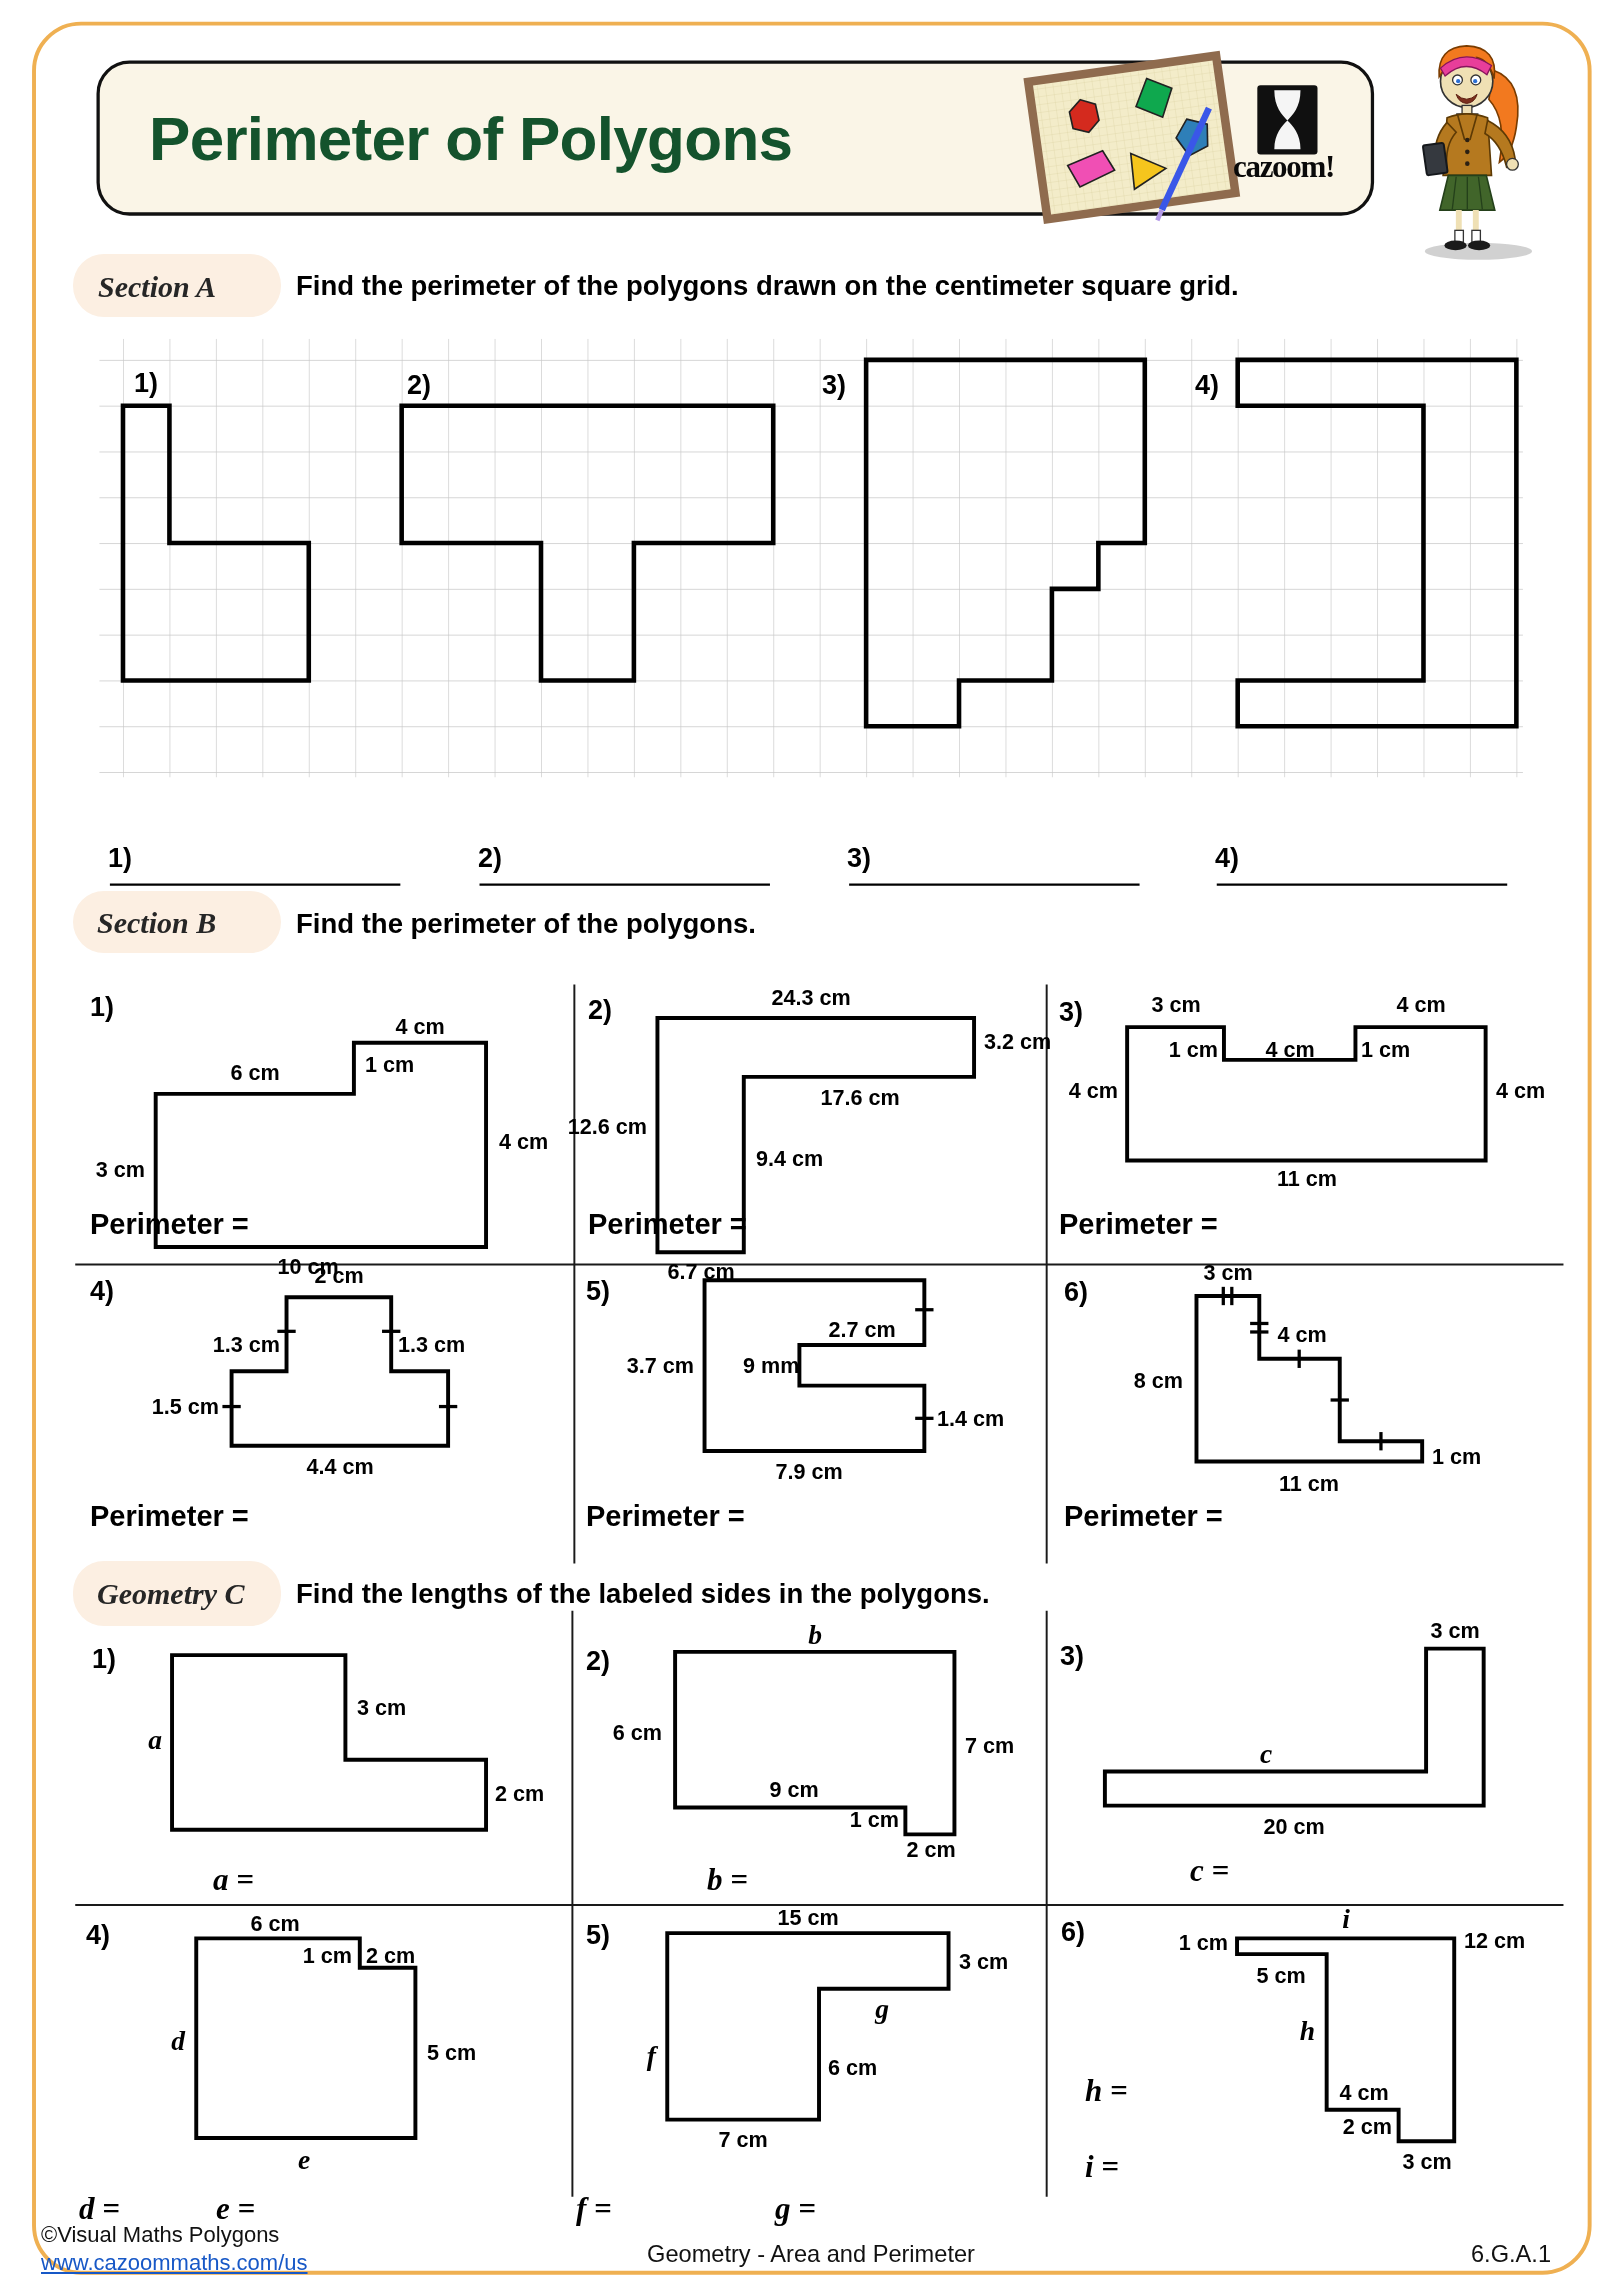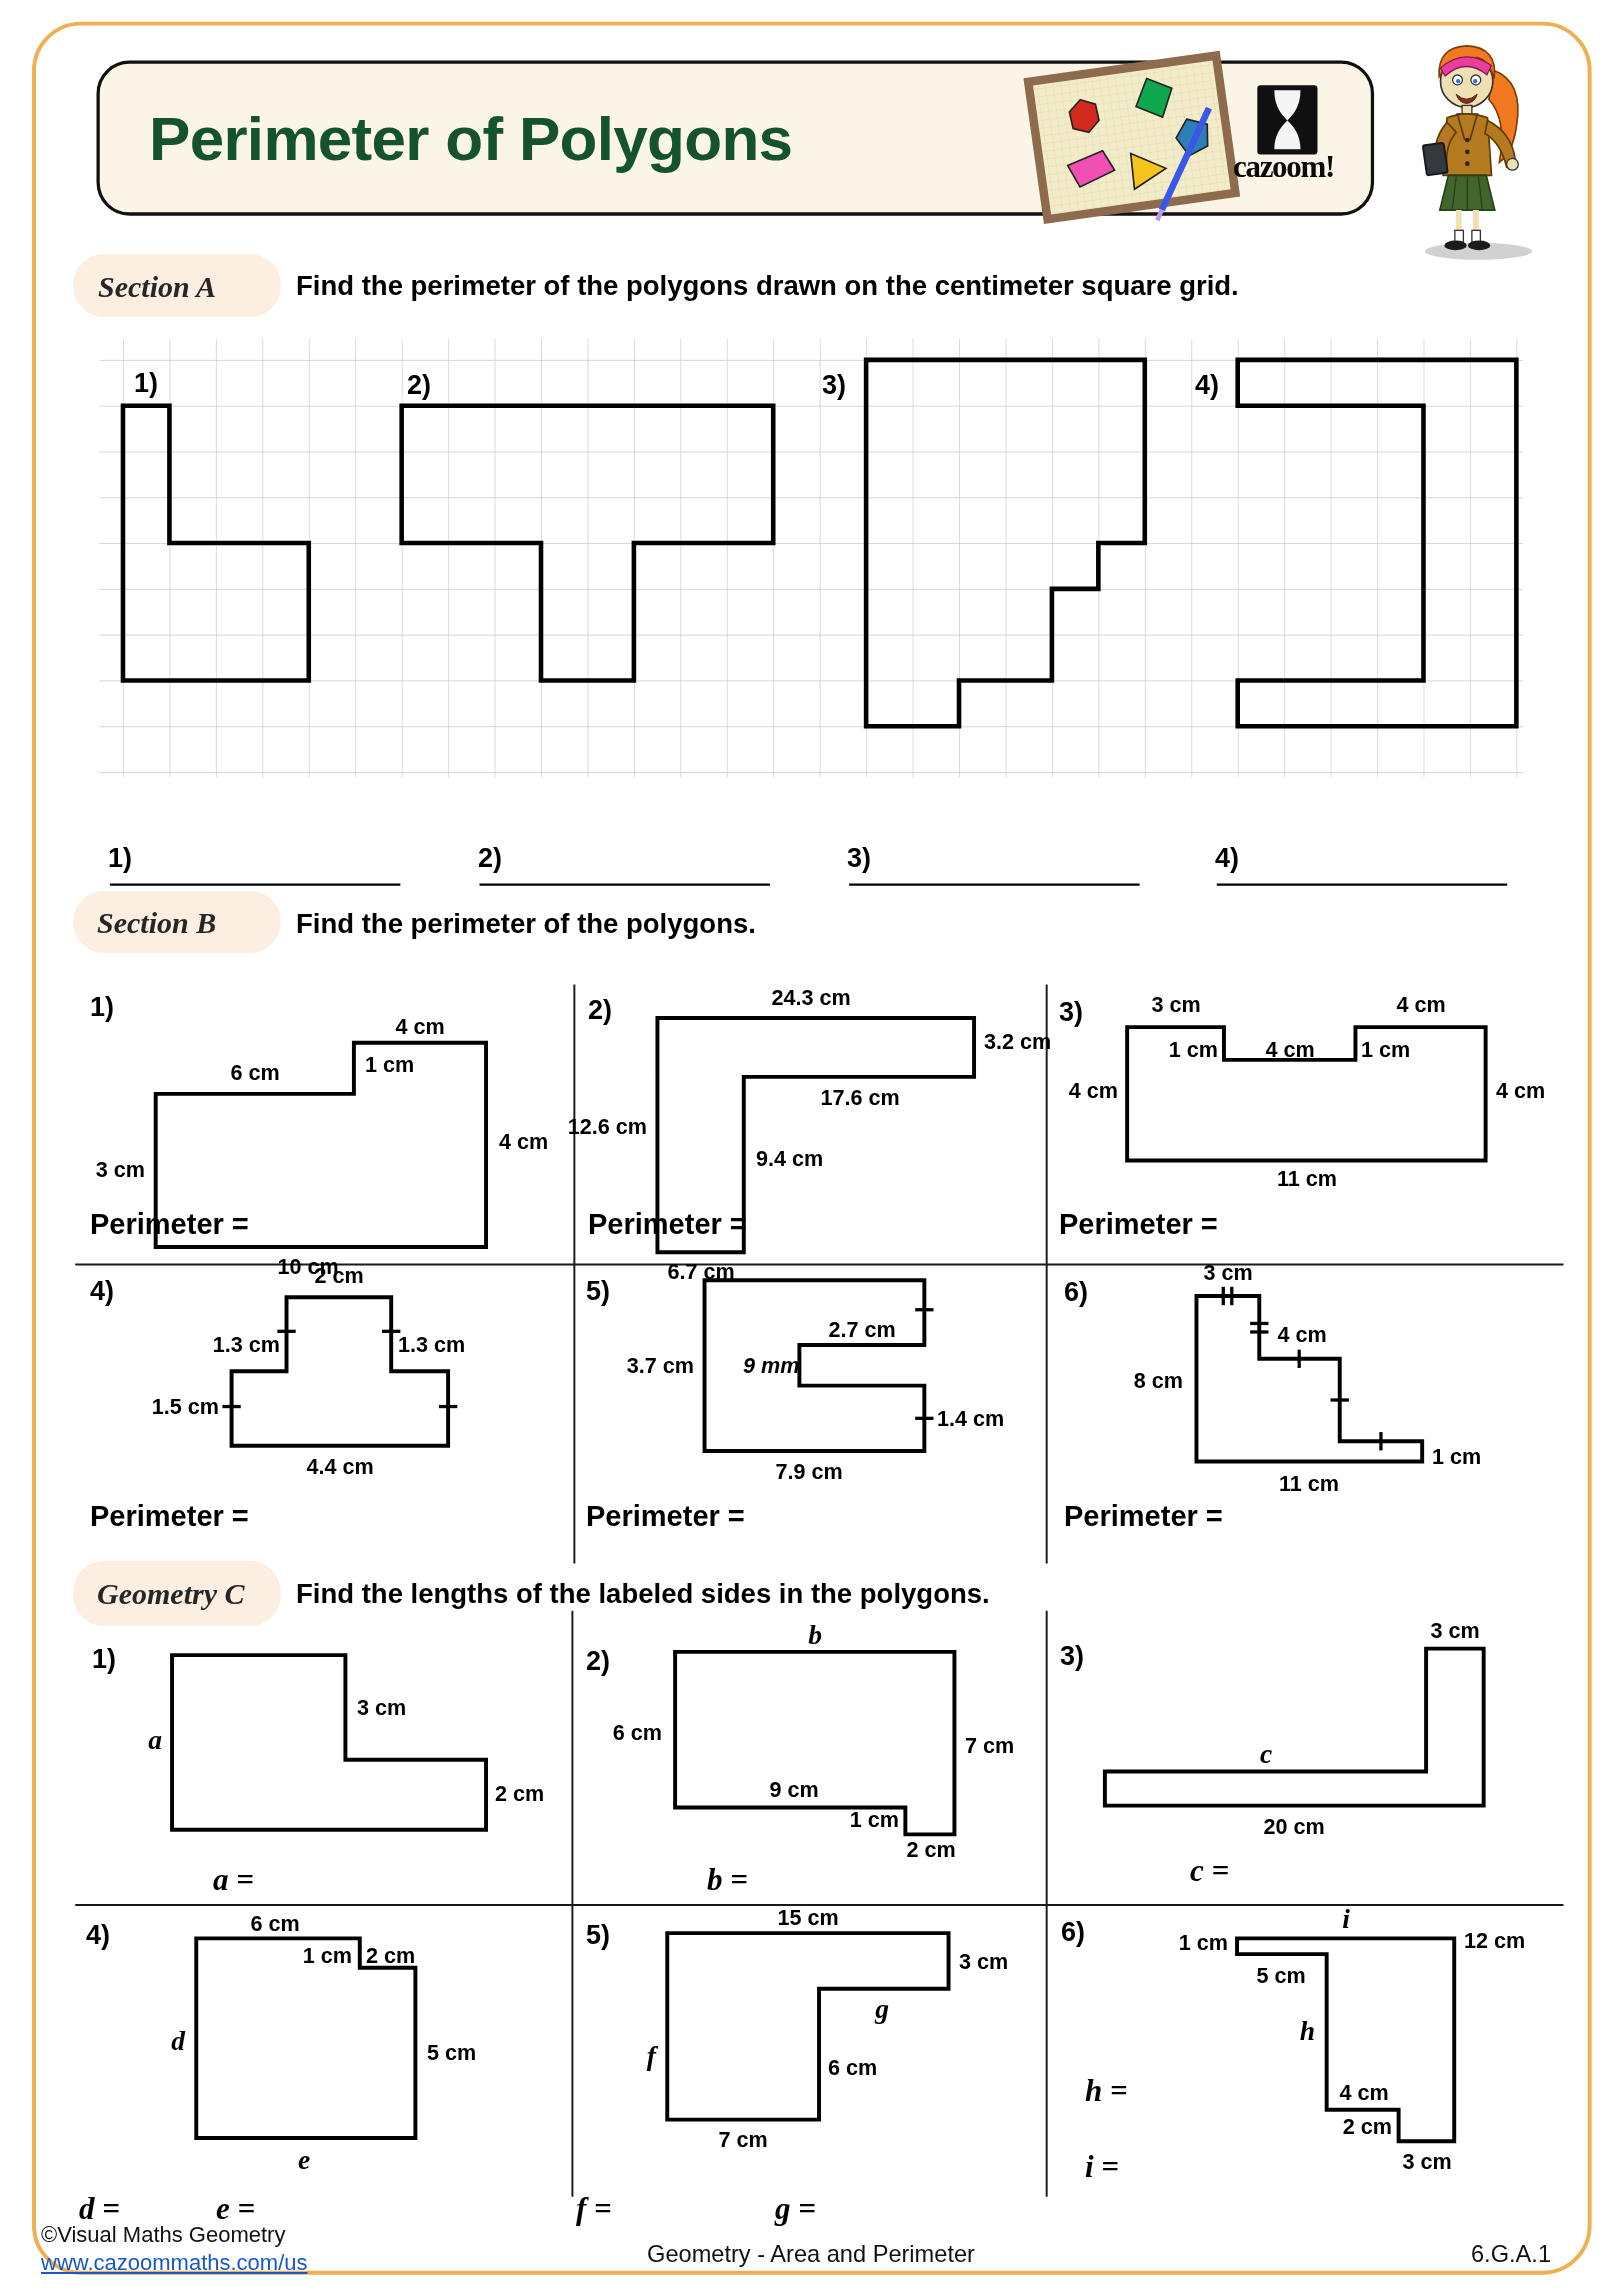--- a/index.html
+++ b/index.html
@@ -211,21 +211,21 @@
   <span class="dim cx" style="left:339px;top:1263px;">2 cm</span>
   <span class="dim rx" style="left:280px;top:1332px;">1.3 cm</span>
   <span class="dim" style="left:398px;top:1332px;">1.3 cm</span>
   <span class="dim rx" style="left:219px;top:1394px;">1.5 cm</span>
   <span class="dim cx" style="left:340px;top:1454px;">4.4 cm</span>
   <span class="perim" style="left:90px;top:1500px;">Perimeter =</span>
 
   <span class="pnum" style="left:586px;top:1276px;">5)</span>
   <span class="dim rx" style="left:694px;top:1353px;">3.7 cm</span>
   <span class="dim cx" style="left:862px;top:1317px;">2.7 cm</span>
-  <span class="dim" style="left:743px;top:1353px;font-style:italic;">9 mm</span>
+  <span class="dim" style="left:743px;top:1353px;">9 mm</span>
   <span class="dim" style="left:937px;top:1406px;">1.4 cm</span>
   <span class="dim cx" style="left:809px;top:1459px;">7.9 cm</span>
   <span class="perim" style="left:586px;top:1500px;">Perimeter =</span>
 
   <span class="pnum" style="left:1064px;top:1277px;">6)</span>
   <span class="dim cx" style="left:1228px;top:1260px;">3 cm</span>
   <span class="dim cx" style="left:1302px;top:1322px;">4 cm</span>
   <span class="dim rx" style="left:1183px;top:1368px;">8 cm</span>
   <span class="dim" style="left:1432px;top:1444px;">1 cm</span>
   <span class="dim cx" style="left:1309px;top:1471px;">11 cm</span>
@@ -280,19 +280,19 @@
   <span class="dim rx" style="left:1228px;top:1930px;">1 cm</span>
   <span class="dim cx" style="left:1281px;top:1963px;">5 cm</span>
   <span class="varlab rx" style="left:1315px;top:2015px;">h</span>
   <span class="dim" style="left:1464px;top:1928px;">12 cm</span>
   <span class="dim cx" style="left:1364px;top:2080px;">4 cm</span>
   <span class="dim rx" style="left:1392px;top:2114px;">2 cm</span>
   <span class="dim cx" style="left:1427px;top:2149px;">3 cm</span>
   <span class="anslab" style="left:1085px;top:2073px;">h =</span>
   <span class="anslab" style="left:1085px;top:2149px;">i =</span>
 
-  <span class="foot" style="left:41px;top:2222px;">©Visual Maths Geometry</span>
+  <span class="foot" style="left:41px;top:2222px;">©Visual Maths Polygons</span>
   <span class="foot foot-link" style="left:41px;top:2250px;">www.cazoommaths.com/us</span>
   <span class="foot foot-center cx" style="left:811px;top:2241px;">Geometry - Area and Perimeter</span>
   <span class="foot foot-center" style="left:1471px;top:2241px;">6.G.A.1</span>
 
 </div>
 
 
 </body></html>

